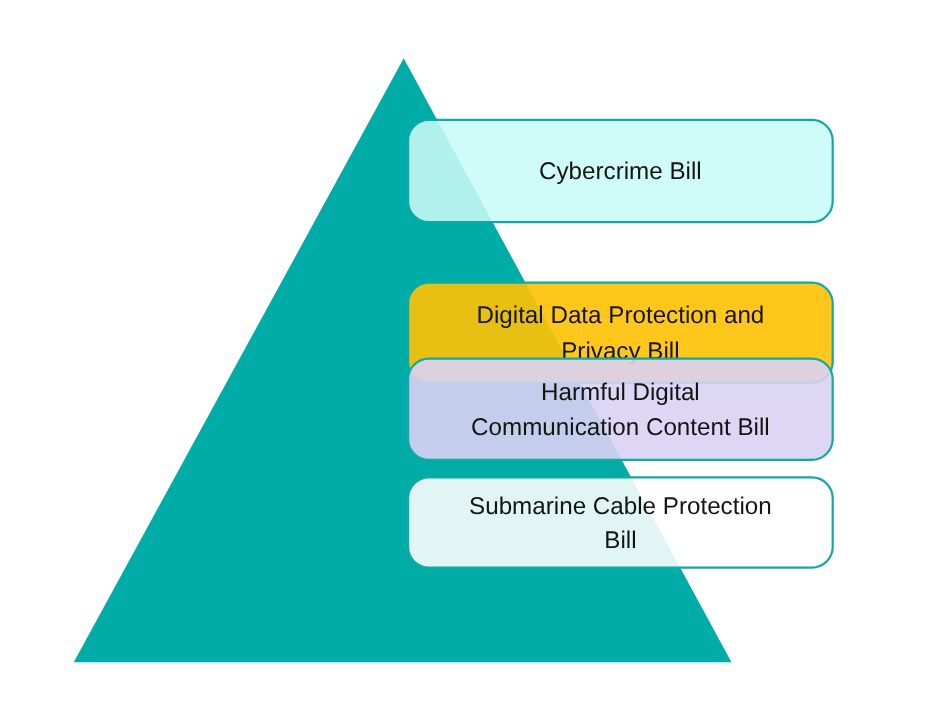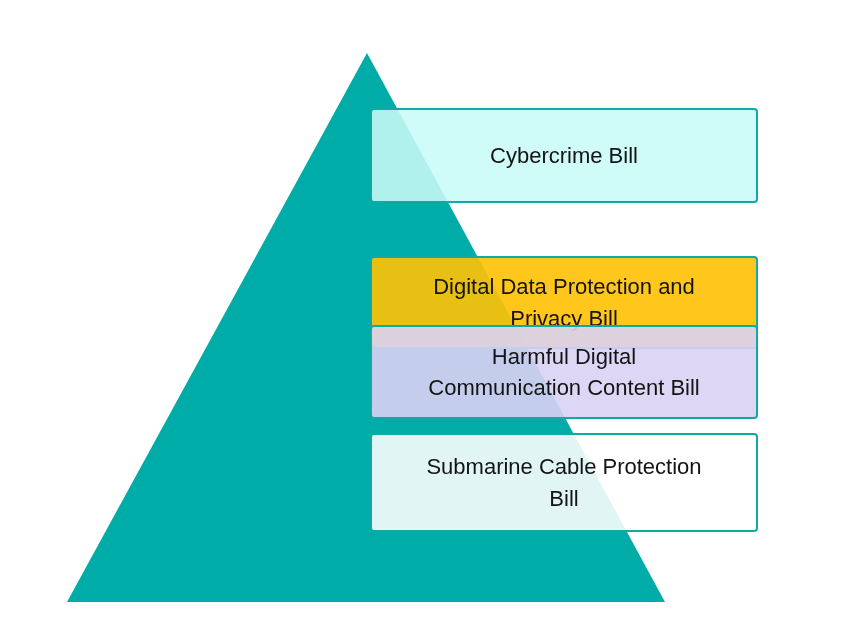--- a/index.html
+++ b/index.html
@@ -20,34 +20,34 @@
     top: 0;
     left: 0;
     display: block;
   }
   .level-box {
     position: absolute;
     left: 370px;
     width: 388px;
     box-sizing: border-box;
     border: 2px solid;
-    border-radius: 4px;
+    border-radius: 20px;
     display: flex;
     align-items: center;
     justify-content: center;
     text-align: center;
     padding: 0 16px;
     font-size: 22px;
     line-height: 1.42;
     white-space: pre-line;
   }
   .level-1 { top: 108px; height: 95px; }
   .level-2 { top: 218px; height: 93px; margin-top: 38px; }
   .level-3 { top: 325px; height: 94px; }
-  .level-4 { top: 433px; height: 99px; }
+  .level-4 { top: 433px; height: 84px; }
 </style>
 </head>
 <body>
 
 <div class="canvas">
 
   <svg class="triangle-svg" width="846" height="643" viewBox="0 0 846 643">
     <polygon points="367,53 67,602 665,602" fill="#00ACA7"></polygon>
   </svg>
 

